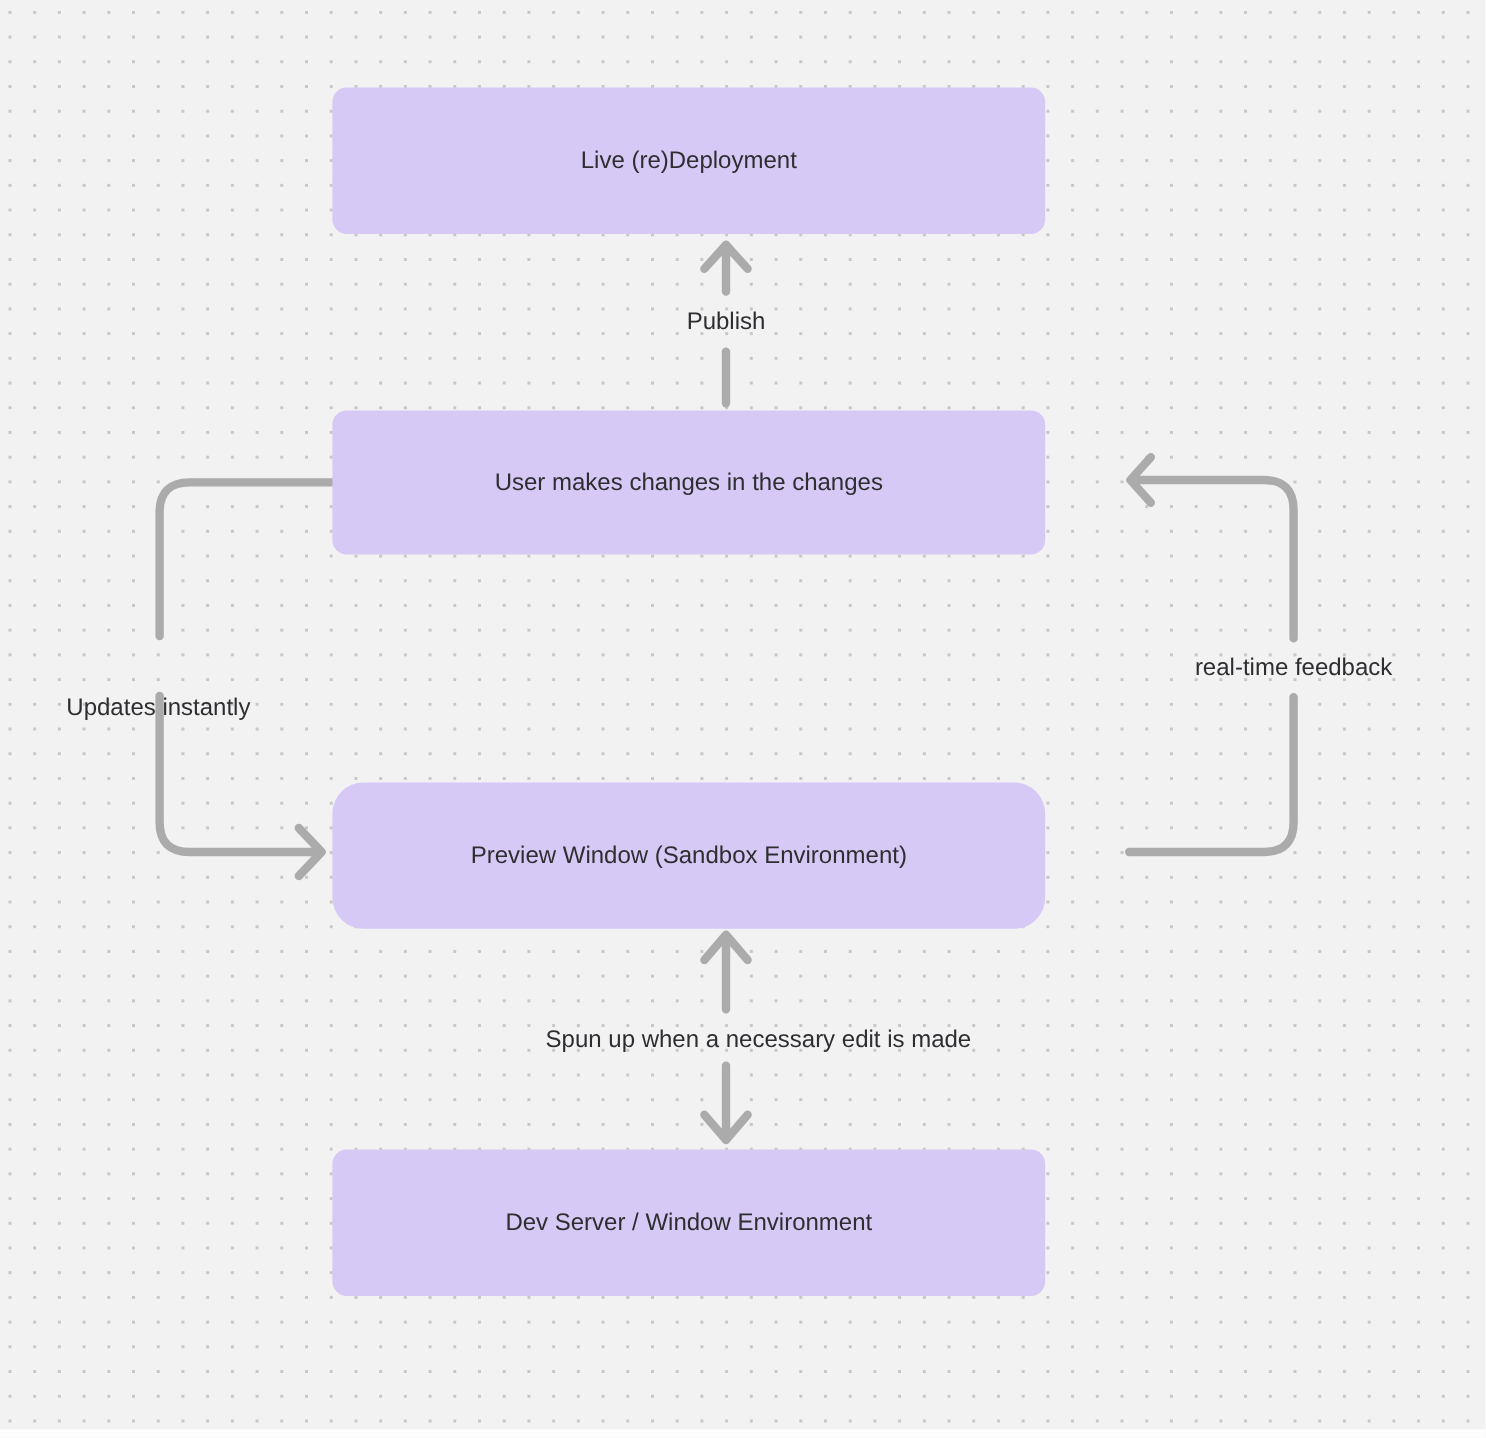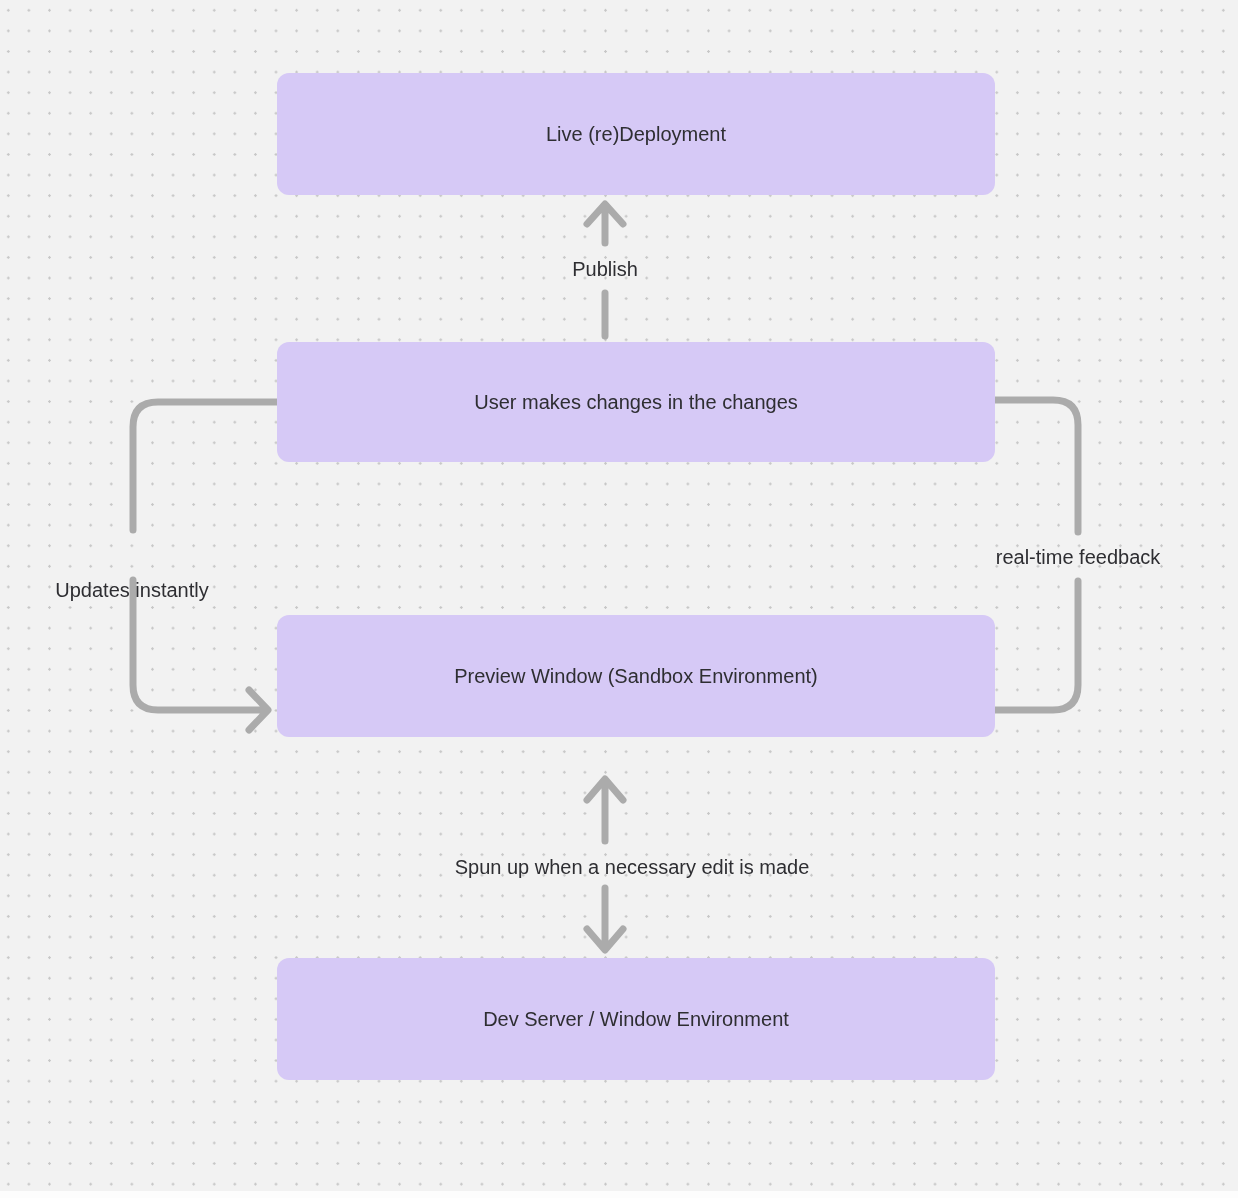--- a/index.html
+++ b/index.html
@@ -28,34 +28,34 @@
   .edge-path {
     fill: none;
     stroke: #ababab;
     stroke-width: 7px;
     stroke-linecap: round;
     stroke-linejoin: round;
   }
   .node {
     position: absolute;
     left: 277px;
-    width: 718px;
+    width: 594px;
     background: #d6c9f6;
     border-radius: 12px;
     display: flex;
     align-items: center;
     justify-content: center;
     text-align: center;
     font-size: 20px;
     line-height: 1.2;
     color: #2e2e32;
   }
   .node-1 { top: 73px;  height: 122px; }
   .node-2 { top: 342px; height: 120px; }
-  .node-3 { top: 615px; height: 122px; }
+  .node-3 { top: 652px; height: 122px; border-radius: 26px; }
   .node-4 { top: 958px; height: 122px; }
   .edge-label {
     position: absolute;
     transform: translate(-50%, -50%);
     white-space: nowrap;
     font-size: 20px;
     color: #2e2e32;
   }
   .label-publish  { left: 605px;  top: 269px; }
   .label-updates  { left: 132px;  top: 590px; }

